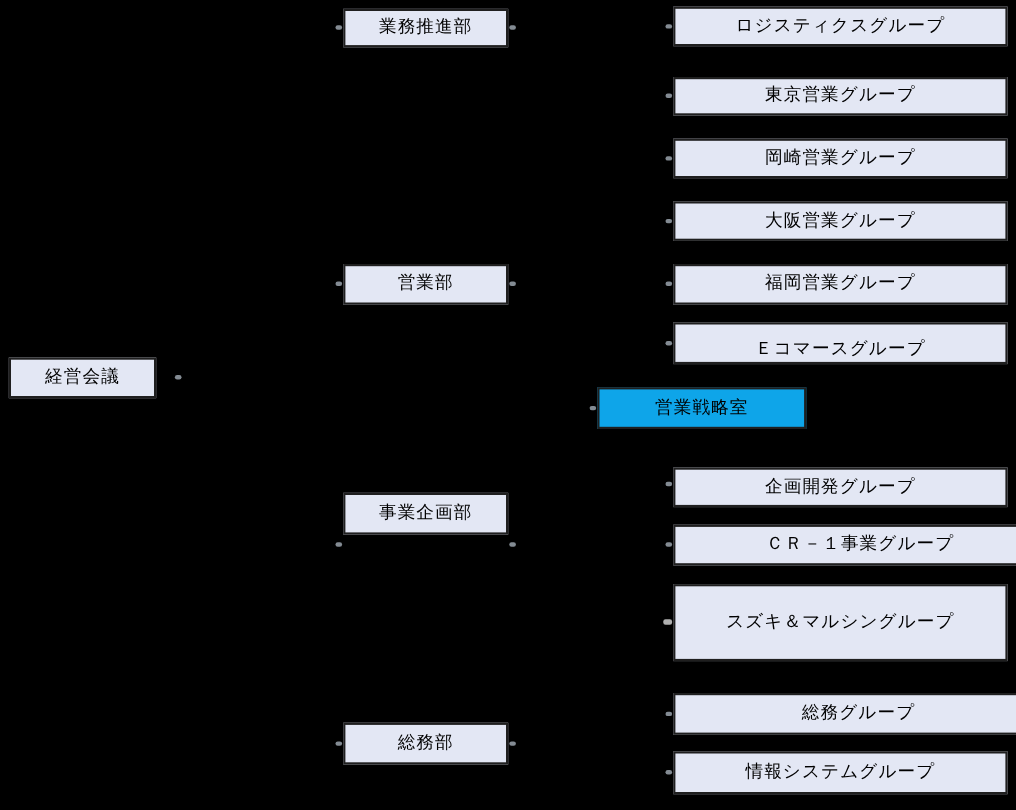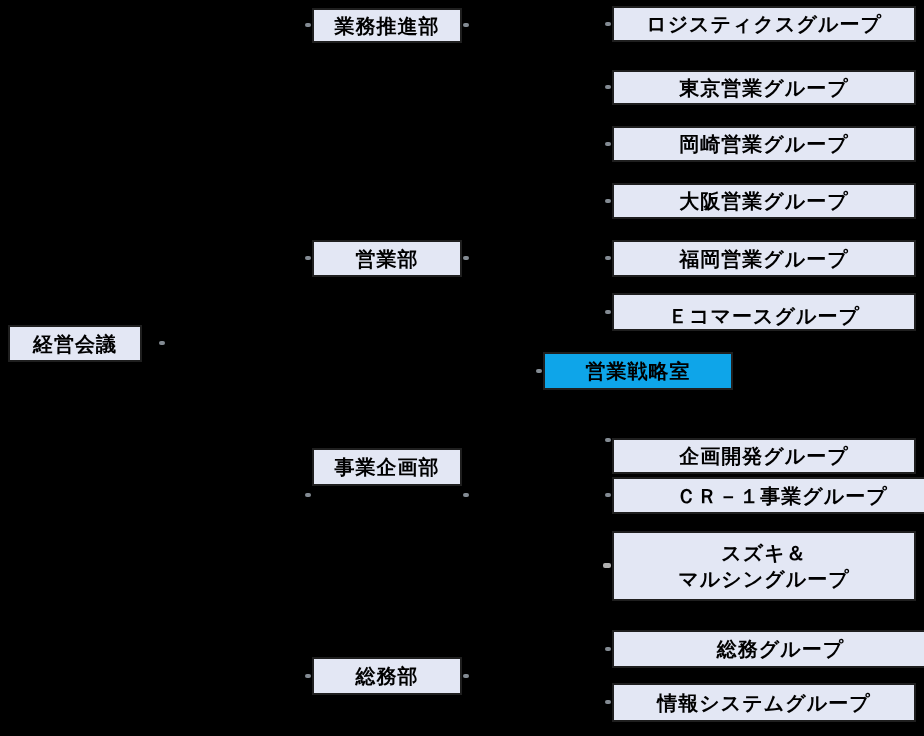--- a/index.html
+++ b/index.html
@@ -13,43 +13,43 @@
   }
   .node {
     position: absolute;
     box-sizing: border-box;
     background: #E3E7F4;
     border: 2px solid #1F1F1F;
     color: #000000;
     display: flex;
     align-items: center;
     justify-content: center;
-    font-size: 20px;
-    font-weight: 700;
+    font-size: 16px;
+    font-weight: 400;
     letter-spacing: 1px;
     text-align: center;
     line-height: 1.3;
   }
   .node.accent { background: #0ea5e9; }
-  .node .multiline { display: flex; flex-direction: column; }
+  .node .multiline { display: flex; flex-direction: row; }
 
   
   .n-keiei        { left: 8px;   top: 325px; width: 134px; height: 37px; }
   .n-gyomusuishin { left: 312px; top: 8px;   width: 150px; height: 35px; }
   .n-eigyo        { left: 312px; top: 240px; width: 150px; height: 37px; }
   .n-jigyokikaku  { left: 312px; top: 448px; width: 150px; height: 38px; }
   .n-somu         { left: 312px; top: 657px; width: 150px; height: 38px; }
   .n-logistics    { left: 612px; top: 6px;   width: 304px; height: 36px; }
   .n-tokyo        { left: 612px; top: 70px;  width: 304px; height: 35px; }
   .n-okazaki      { left: 612px; top: 126px; width: 304px; height: 36px; align-items: center; }
   .n-osaka        { left: 612px; top: 183px; width: 304px; height: 36px; }
   .n-fukuoka      { left: 612px; top: 240px; width: 304px; height: 37px; }
   .n-ecom         { left: 612px; top: 293px; width: 304px; height: 38px; align-items: flex-end; }
   .n-senryaku     { left: 543px; top: 352px; width: 190px; height: 38px; }
-  .n-kikaku       { left: 612px; top: 438px; width: 304px; height: 36px; }
+  .n-kikaku       { left: 612px; top: 425px; width: 304px; height: 36px; }
   .n-cr1          { left: 612px; top: 477px; width: 340px; height: 37px; }
   .n-suzuki       { left: 612px; top: 531px; width: 304px; height: 70px; }
   .n-somugroup    { left: 612px; top: 630px; width: 337px; height: 38px; }
   .n-joho         { left: 612px; top: 683px; width: 304px; height: 39px; }
 
   
   .stub {
     position: absolute;
     width: 6px;
     height: 4px;

